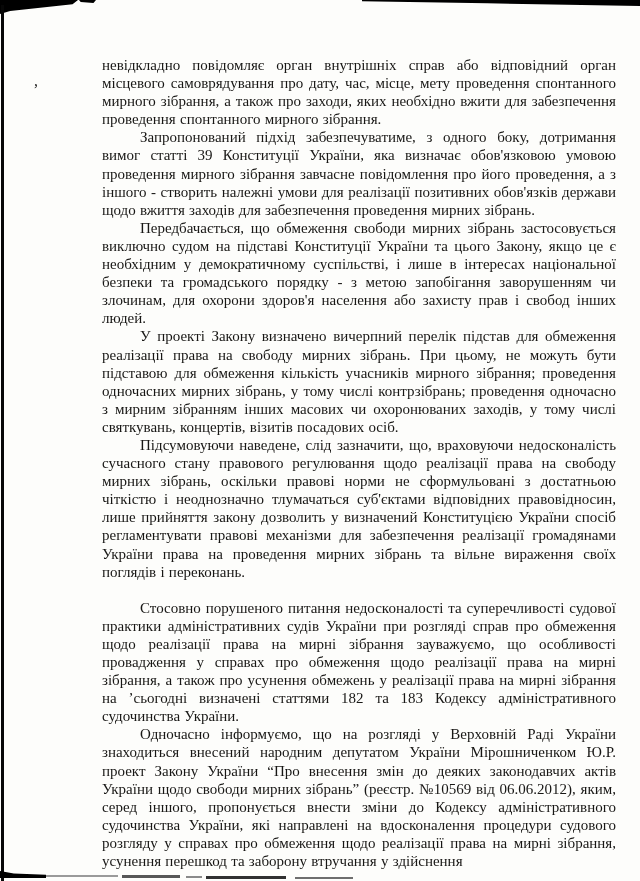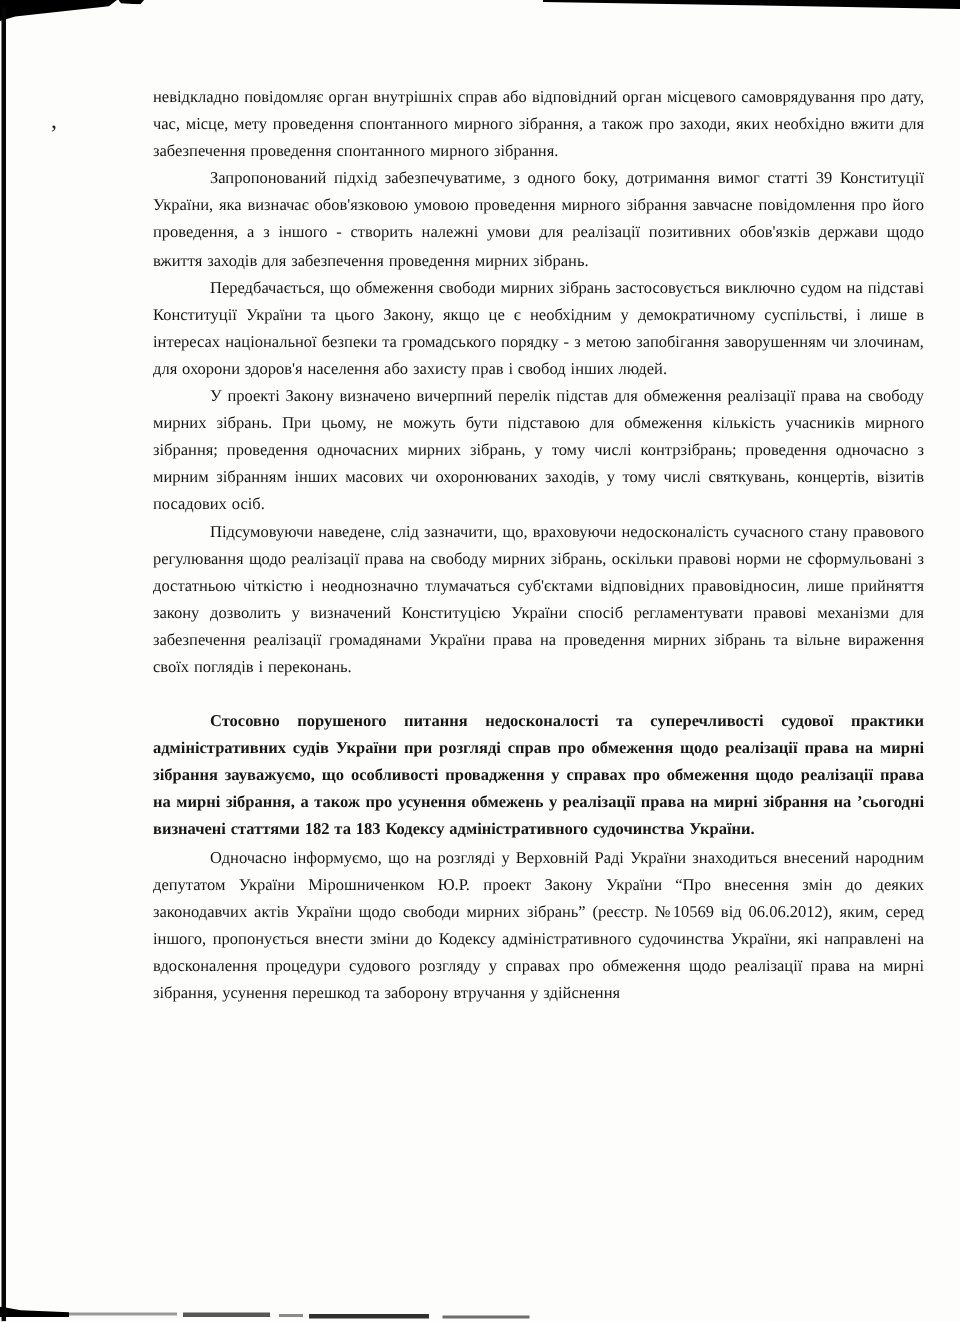--- a/index.html
+++ b/index.html
@@ -18,29 +18,29 @@
   
   .text-block {
     position: absolute;
     left: 102px;
     top: 56px;
     width: 514px;
   }
   .text-block p {
     margin: 0;
     padding: 0;
-    font-size: 11px;
+    font-size: 15px;
     line-height: 18.1px;
     color: #181715;
     text-align: justify;
     text-indent: 38px;
     word-spacing: 0.5px;
   }
   .text-block p.no-indent { text-indent: 0; }
-  .text-block p.section-gap { margin-top: 18px; font-weight: bold; }
+  .text-block p.section-gap { margin-top: 18px; }
 
   
   .art { position: absolute; background: #000; }
   .art-topleft {
     left: 0; top: 0; width: 78px; height: 14px;
     clip-path: polygon(0 0, 100% 0, 93% 30%, 13% 78%, 0 100%);
   }
   .art-topdash {
     left: 79px; top: 0; width: 17px; height: 3px;
     clip-path: polygon(0 0, 100% 0, 85% 100%, 10% 70%);

